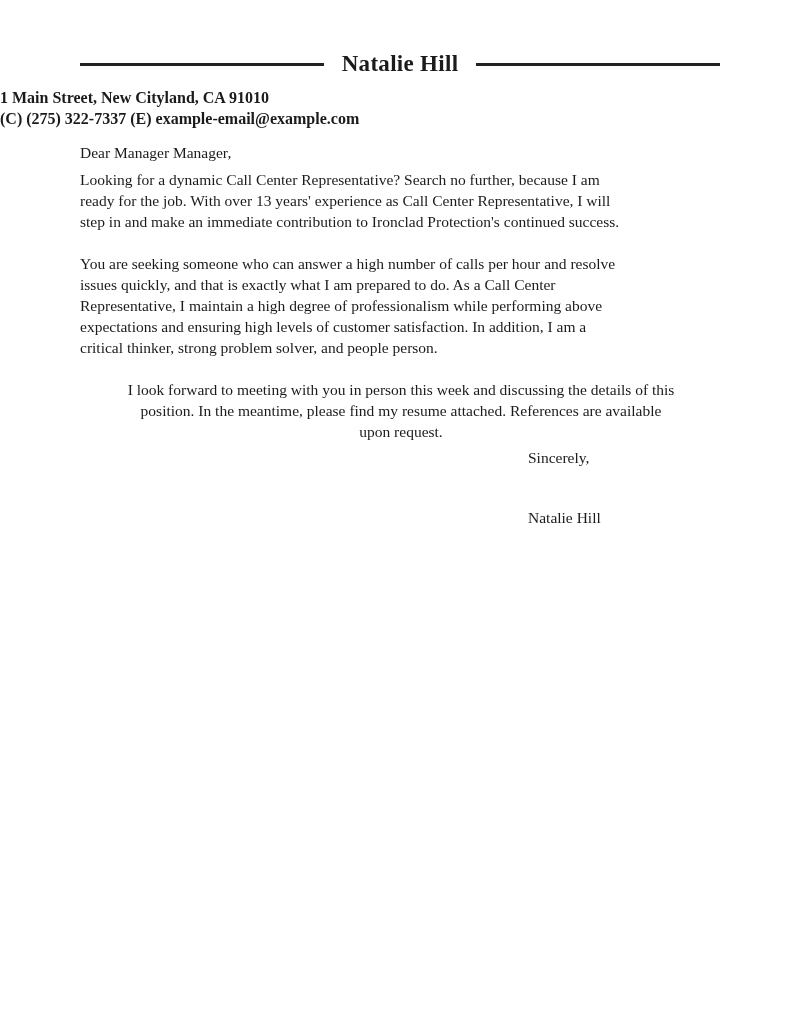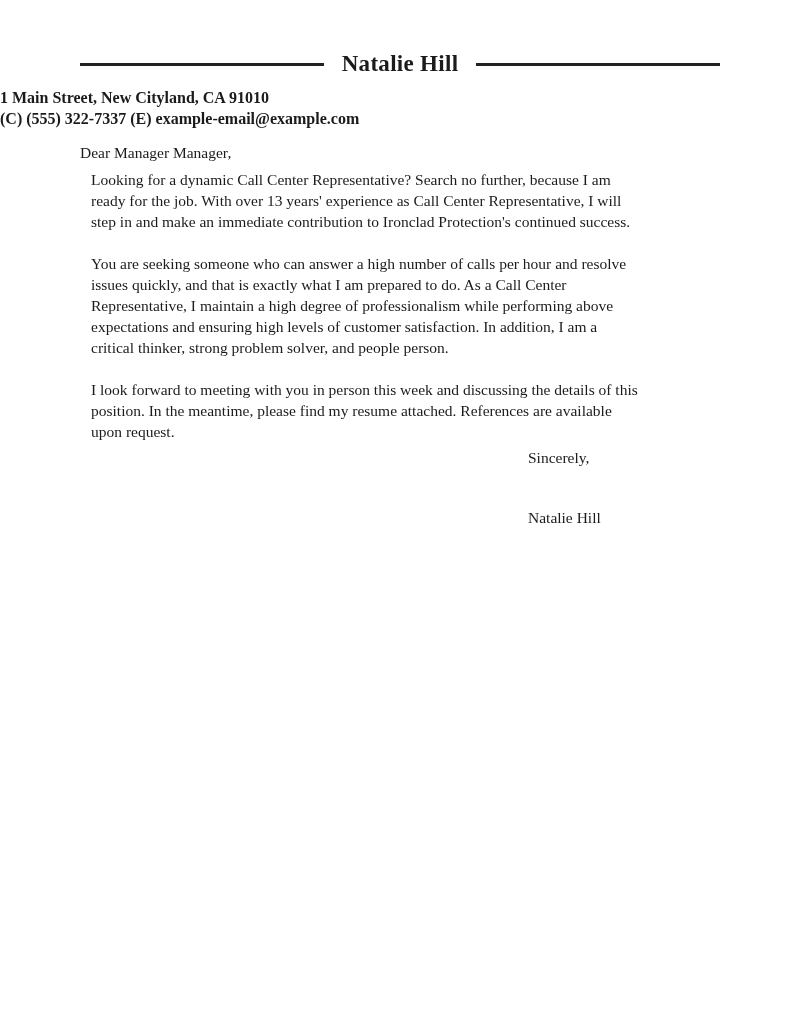--- a/index.html
+++ b/index.html
@@ -42,24 +42,25 @@
   .letter-body {
     margin: 13px 78px 0 80px;
     font-size: 15.5px;
     line-height: 21px;
   }
   .salutation {
     margin: 0 0 6px 0;
   }
   p.para {
     white-space: pre-line;
-    margin: 0 0 21px 11px;
+    margin: 0 0 21px 0;
   }
   p.para.last {
     margin-bottom: 0;
+    text-align: center;
   }
   .closing {
     margin: 5px 0 8px 448px;
   }
   .signature {
     margin: 39px 0 0 448px;
   }
 </style>
 </head>
 <body>
@@ -67,21 +68,21 @@
 <div class="page">
 
   <div class="header-row">
     <div class="rule"></div>
     <div class="name-title">Natalie Hill</div>
     <div class="rule"></div>
   </div>
 
   <div class="contact-block">
     <div>1 Main Street, New Cityland, CA 91010</div>
-    <div>(C) (555) 322-7337 (E) example-email@example.com</div>
+    <div>(C) (275) 322-7337 (E) example-email@example.com</div>
   </div>
 
   <div class="letter-body">
     <div class="salutation">Dear Manager Manager,</div>
 
     <p class="para">Looking for a dynamic Call Center Representative? Search no further, because I am
 ready for the job. With over 13 years' experience as Call Center Representative, I will
 step in and make an immediate contribution to Ironclad Protection's continued success.</p>
 
     <p class="para">You are seeking someone who can answer a high number of calls per hour and resolve

